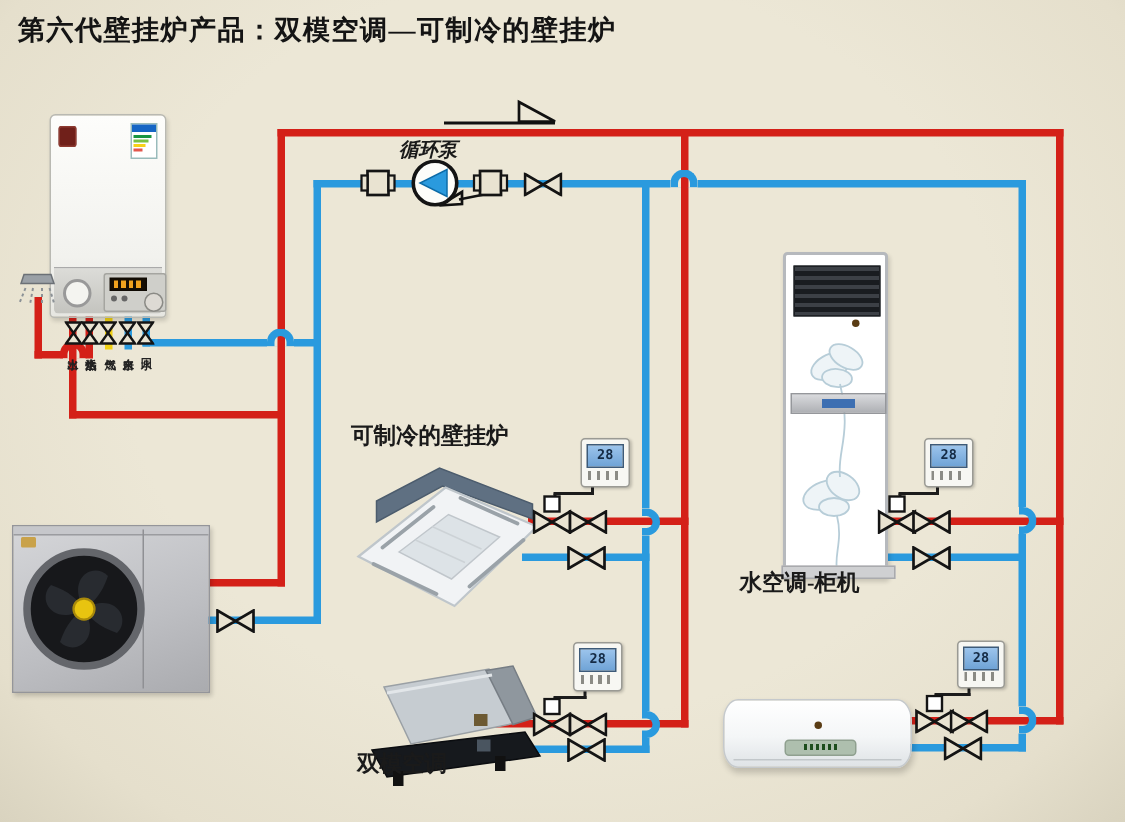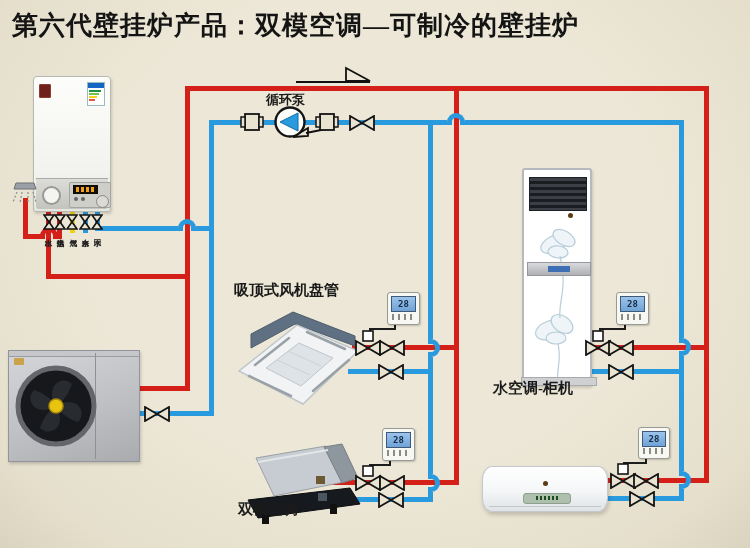--- a/index.html
+++ b/index.html
@@ -19,21 +19,21 @@
   .pb{background:var(--blue);z-index:1;}
   .pr{background:var(--red);z-index:2;}
   .py{background:var(--yellow);z-index:1;}
   .arc-up{position:absolute;z-index:3;box-sizing:border-box;
     border:5px solid var(--blue);border-bottom:none;border-radius:9px 9px 0 0;background:transparent;}
   .arc-up.red{border-color:var(--red);}
   .arc-right{position:absolute;z-index:3;box-sizing:border-box;
     border:5px solid var(--blue);border-left:none;border-radius:0 9px 9px 0;background:transparent;}
   
   .title{position:absolute;left:12px;top:8px;z-index:6;color:var(--ink);
-    font-family:"Liberation Serif",serif;font-weight:700;font-size:26px;letter-spacing:1px;white-space:nowrap;}
+    font-family:"Liberation Serif",serif;font-weight:700;font-size:18px;letter-spacing:1px;white-space:nowrap;}
   .cap{position:absolute;z-index:6;color:#1a1a1a;font-family:"Liberation Serif",serif;
     font-weight:700;white-space:nowrap;}
   .vlabel{position:absolute;z-index:6;color:#222;font-family:"Liberation Serif",serif;font-weight:700;
     font-size:7.5px;writing-mode:vertical-rl;text-orientation:upright;letter-spacing:0;line-height:8px;}
   
   .unit{position:absolute;z-index:4;box-sizing:border-box;}
   .boiler{background:linear-gradient(180deg,#fdfdfb 0%,#f2f2ee 70%,#e6e6e1 100%);
     border:1px solid #b9b9b2;border-radius:4px 4px 3px 3px;box-shadow:1px 2px 3px rgba(0,0,0,.15);}
   .boiler-band{position:absolute;left:2px;right:2px;bottom:2px;height:30px;
     background:linear-gradient(180deg,#dcdcd8,#c4c4bf);border-top:1px solid #aaa;border-radius:0 0 3px 3px;}
@@ -168,21 +168,21 @@
       <polygon points="1,1 11,1 6,8" fill="#e9e3d1" stroke="#141414" stroke-width="1.6"></polygon>
       <polygon points="1,15 11,15 6,8" fill="#e9e3d1" stroke="#141414" stroke-width="1.6"></polygon>
     </svg>
 
   <div class="vlabel" style="left:44px;top:233px;">出水</div>
   <div class="vlabel" style="left:56px;top:233px;">生活热水</div>
   <div class="vlabel" style="left:69px;top:233px;">燃气</div>
   <div class="vlabel" style="left:81px;top:233px;">自来水</div>
   <div class="vlabel" style="left:93px;top:233px;">回水</div>
 
-  <div class="cap" style="left:266px;top:91px;font-size:13px;">循环泵</div>
+  <div class="cap" style="left:266px;top:91px;font-size:13px;font-style:italic;">循环泵</div>
   <svg class="svgc" style="left:239px;top:109px;" width="26" height="26" viewBox="0 0 26 26">
     <rect x="6" y="5" width="14" height="16" fill="#e9e3d1" stroke="#141414" stroke-width="1.8"></rect>
     <rect x="2" y="8" width="4" height="10" fill="#e9e3d1" stroke="#141414" stroke-width="1.5"></rect>
     <rect x="20" y="8" width="4" height="10" fill="#e9e3d1" stroke="#141414" stroke-width="1.5"></rect>
   </svg>
   <svg class="svgc" style="left:272px;top:104px;" width="37" height="37" viewBox="0 0 37 37">
     <circle cx="18" cy="18" r="14.5" fill="#fdfdfa" stroke="#141414" stroke-width="2.4"></circle>
     <polygon points="26,9 26,27 8,18" fill="#2a9ade" stroke="#0e6ca8" stroke-width="1"></polygon>
   </svg>
   <svg class="svgc" style="left:314px;top:109px;" width="26" height="26" viewBox="0 0 26 26">
@@ -209,21 +209,21 @@
     <circle cx="42" cy="42" r="38" fill="#17181b" stroke="#64666b" stroke-width="5"></circle>
     <g fill="#282b30">
       <path d="M42 42 C30 22,48 10,58 20 C54 32,48 38,42 42 Z"></path>
       <path d="M42 42 C62 30,74 48,64 58 C52 54,46 48,42 42 Z"></path>
       <path d="M42 42 C54 62,36 74,26 64 C30 52,36 46,42 42 Z"></path>
       <path d="M42 42 C22 54,10 36,20 26 C32 30,38 36,42 42 Z"></path>
     </g>
     <circle cx="42" cy="42" r="7" fill="#e8c410" stroke="#a8890b" stroke-width="1.5"></circle>
   </svg>
 
-  <div class="cap" style="left:234px;top:281px;font-size:15px;">吸顶式风机盘管</div>
+  <div class="cap" style="left:234px;top:281px;font-size:15px;">可制冷的壁挂炉</div>
   <svg class="u-svg" style="left:233px;top:308px;" width="130" height="100" viewBox="0 0 130 100">
     <polygon points="18,40 18,26 60,4 122,28 122,38 62,16" fill="#5f7082" stroke="#4c5c6d" stroke-width="1"></polygon>
     <polygon points="6,63 64,17 125,43 70,96" fill="#f1f3f5" stroke="#bfc6cb" stroke-width="1.5"></polygon>
     <polygon points="33,60 66,35 100,50 68,78" fill="#dde3e7" stroke="#c0c6cb" stroke-width="1"></polygon>
     <line x1="44" y1="52" x2="77" y2="67" stroke="#ccd2d6" stroke-width="1"></line>
     <line x1="55" y1="43" x2="88" y2="58" stroke="#ccd2d6" stroke-width="1"></line>
     <line x1="22" y1="57" x2="56" y2="30" stroke="#9aa2a8" stroke-width="2.5" stroke-linecap="round"></line>
     <line x1="74" y1="24" x2="112" y2="41" stroke="#9aa2a8" stroke-width="2.5" stroke-linecap="round"></line>
     <line x1="116" y1="52" x2="80" y2="83" stroke="#9aa2a8" stroke-width="2.5" stroke-linecap="round"></line>
     <line x1="58" y1="88" x2="16" y2="68" stroke="#9aa2a8" stroke-width="2.5" stroke-linecap="round"></line>

